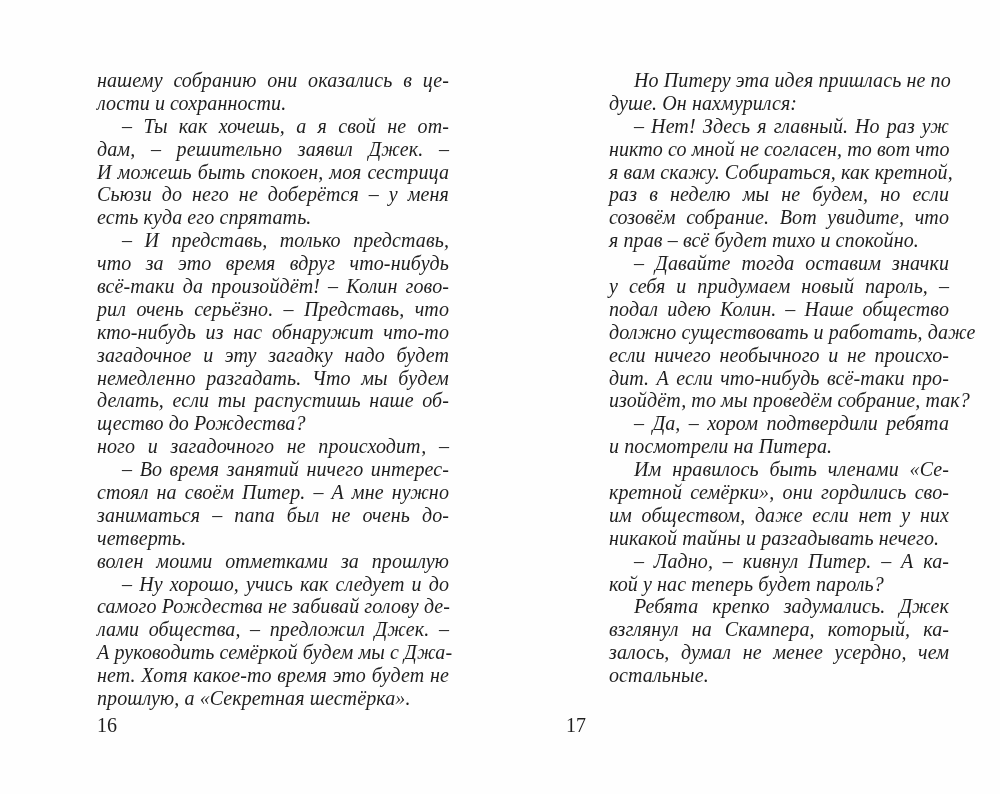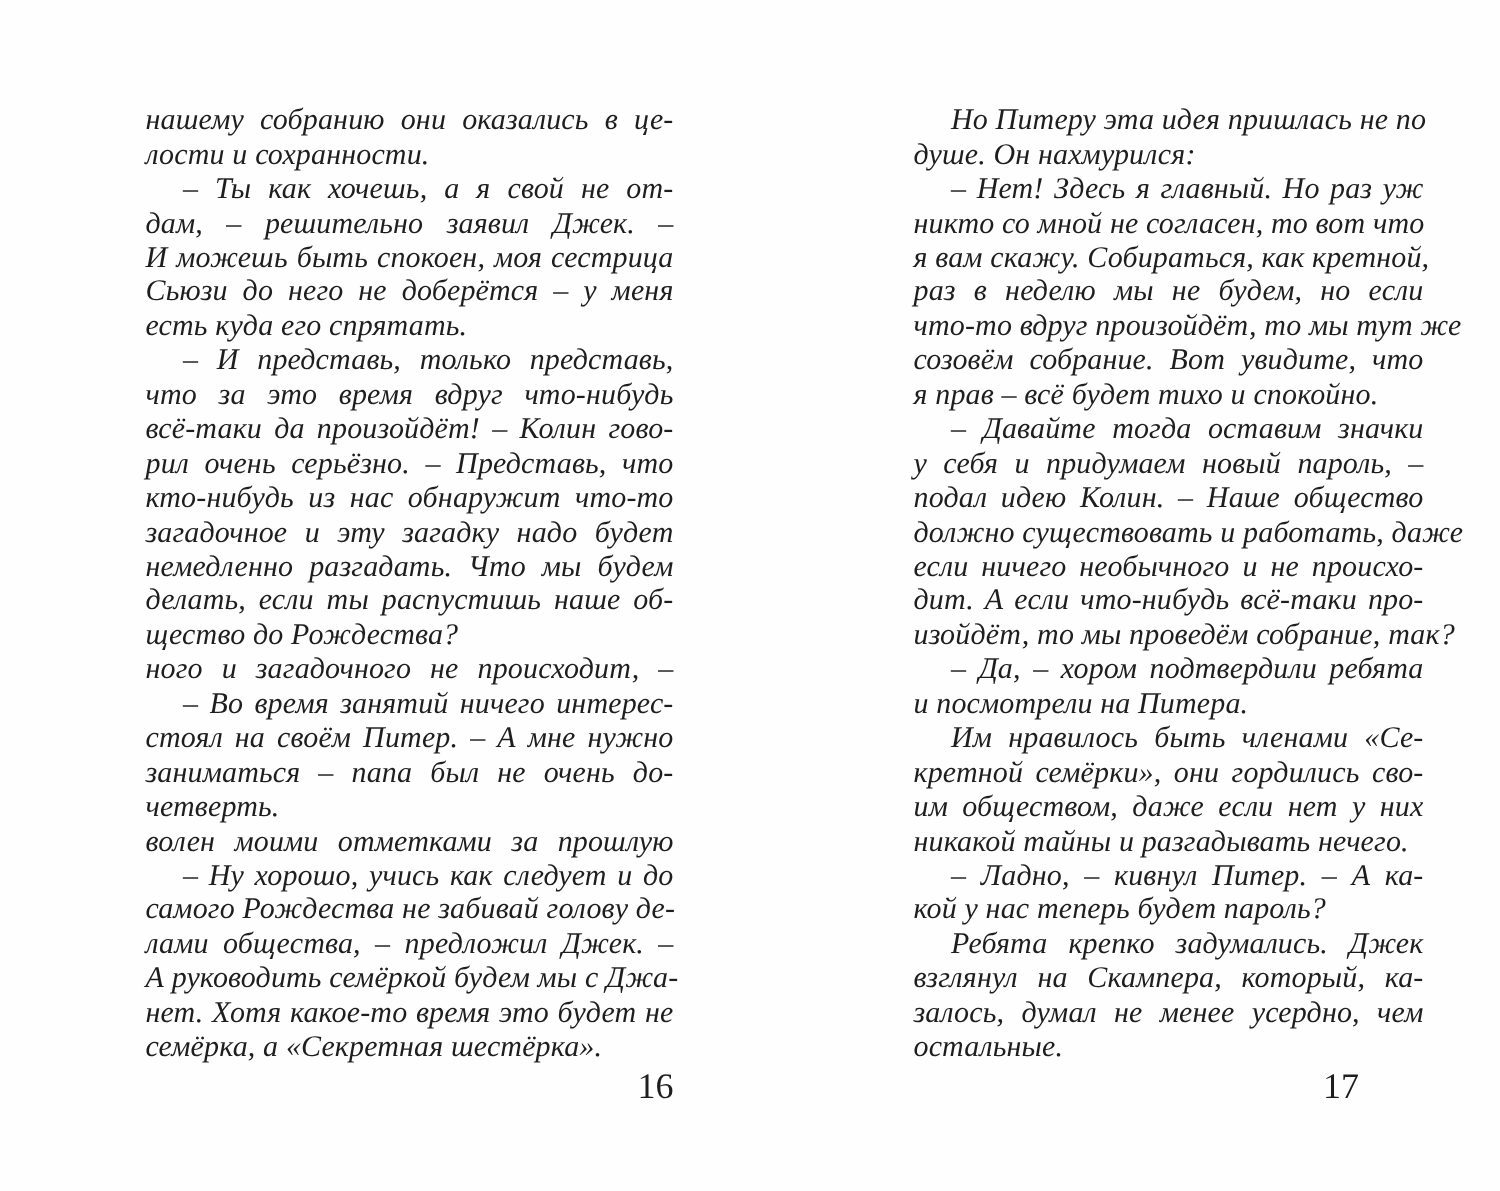--- a/index.html
+++ b/index.html
@@ -42,24 +42,24 @@
   .line.indent {
     padding-left: 25px;
   }
   .line.last {
     text-align: right;
     text-align-last: left;
   }
   .page-number {
     position: absolute;
     top: 713px;
-    font-size: 24px;
+    font-size: 20px;
     line-height: 24px;
     color: #1e1e1e;
-    text-align: right;
+    text-align: left;
   }
   .page-number-left {
     left: 97px;
     width: 352px;
   }
   .page-number-right {
     left: 566px;
     width: 340px;
   }
 </style>
@@ -88,30 +88,29 @@
       <div class="line indent">– Во время занятий ничего интерес-</div>
       <div class="line">стоял на своём Питер. – А мне нужно</div>
       <div class="line">заниматься – папа был не очень до-</div>
       <div class="line last">четверть.</div>
       <div class="line">волен моими отметками за прошлую</div>
       <div class="line indent">– Ну хорошо, учись как следует и до</div>
       <div class="line">самого Рождества не забивай голову де-</div>
       <div class="line">лами общества, – предложил Джек. –</div>
       <div class="line">А руководить семёркой будем мы с Джа-</div>
       <div class="line">нет. Хотя какое-то время это будет не</div>
-      <div class="line last">семёрка, а «Секретная шестёрка».</div>
+      <div class="line last">прошлую, а «Секретная шестёрка».</div>
     </div>
   <div class="page page-right">
       <div class="line indent">Но Питеру эта идея пришлась не по</div>
       <div class="line last">душе. Он нахмурился:</div>
       <div class="line indent">– Нет! Здесь я главный. Но раз уж</div>
       <div class="line">никто со мной не согласен, то вот что</div>
       <div class="line">я вам скажу. Собираться, как кретной,</div>
       <div class="line">раз в неделю мы не будем, но если</div>
-      <div class="line">что-то вдруг произойдёт, то мы тут же</div>
       <div class="line">созовём собрание. Вот увидите, что</div>
       <div class="line last">я прав – всё будет тихо и спокойно.</div>
       <div class="line indent">– Давайте тогда оставим значки</div>
       <div class="line">у себя и придумаем новый пароль, –</div>
       <div class="line">подал идею Колин. – Наше общество</div>
       <div class="line">должно существовать и работать, даже</div>
       <div class="line">если ничего необычного и не происхо-</div>
       <div class="line">дит. А если что-нибудь всё-таки про-</div>
       <div class="line last">изойдёт, то мы проведём собрание, так?</div>
       <div class="line indent">– Да, – хором подтвердили ребята</div>

